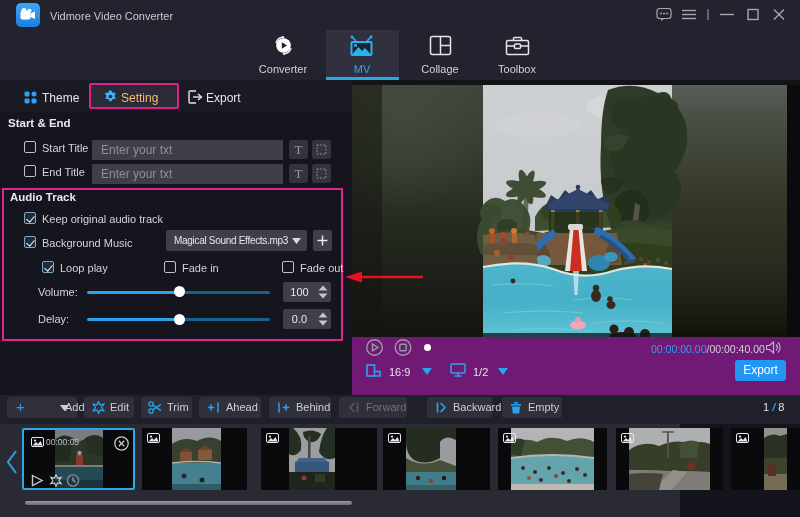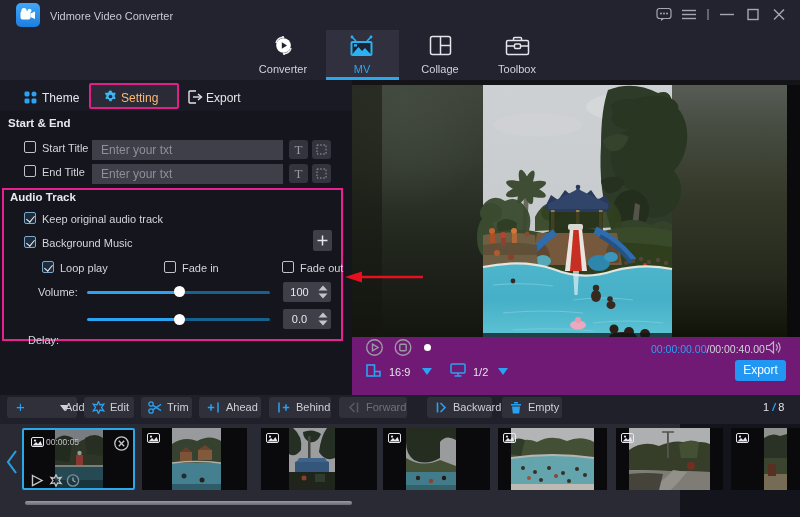--- a/index.html
+++ b/index.html
@@ -194,20 +194,26 @@
           </g>
         </svg>
     </div>
 
     <div id="audiobox"></div>
     <div class="abs seclabel" style="left:10px;top:111px;">Audio Track</div>
     <div class="cb on" style="left:24px;top:132px;"></div>
     <div class="lbl" style="left:42px;top:133px;">Keep original audio track</div>
     <div class="cb on" style="left:24px;top:156px;"></div>
     <div class="lbl" style="left:42px;top:157px;">Background Music</div>
+    <div class="abs" style="left:166px;top:150px;width:141px;height:21px;background:#3f3f4a;border-radius:2px;">
+      <div class="lbl" style="left:8px;top:5px;color:#e6e6ec;font-size:10px;letter-spacing:-0.3px;">Magical Sound Effects.mp3</div>
+      <svg class="abs" style="right:6px;top:8px" width="9" height="6" viewBox="0 0 9 6">
+          <path d="M0 0 L9 0 L4.5 6z" fill="#d8d8de"></path>
+        </svg>
+    </div>
     <div class="abs" style="left:313px;top:150px;width:19px;height:21px;background:#3f3f4a;border-radius:2px;">
       <svg class="abs" style="left:4px;top:5px" width="11" height="11" viewBox="0 0 11 11">
           <g stroke="#e6e6ec" stroke-width="1.5">
             <line x1="5.5" y1="0.5" x2="5.5" y2="10.5"></line>
             <line x1="0.5" y1="5.5" x2="10.5" y2="5.5"></line>
           </g>
         </svg>
     </div>
     <div class="cb on" style="left:42px;top:181px;"></div>
     <div class="lbl" style="left:60px;top:182px;">Loop play</div>
@@ -221,21 +227,21 @@
     <div class="slider-track" style="left:180px;top:210.5px;width:90px;background:#17618f;"></div>
     <div class="abs" style="left:174px;top:206px;width:11px;height:11px;border-radius:50%;background:#fff;"></div>
     <div class="numbox" style="left:283px;top:202px;">100</div>
     <div class="spin" style="left:316px;top:202px;">
       <svg width="15" height="20" viewBox="0 0 15 20">
           <path d="M2.5 8.5 L7 3.5 L11.5 8.5z" fill="#c4c4ce"></path>
           <path d="M2.5 11.5 L7 16.5 L11.5 11.5z" fill="#c4c4ce"></path>
         </svg>
     </div>
 
-    <div class="lbl" style="left:28px;top:233px;margin-top:21px;">Delay:</div>
+    <div class="lbl" style="left:38px;top:233px;">Delay:</div>
     <div class="slider-track" style="left:87px;top:238px;width:93px;background:#2ba2f2;"></div>
     <div class="slider-track" style="left:180px;top:238px;width:90px;background:#17618f;"></div>
     <div class="abs" style="left:174px;top:233.5px;width:11px;height:11px;border-radius:50%;background:#fff;"></div>
     <div class="numbox" style="left:283px;top:229px;">0.0</div>
     <div class="spin" style="left:316px;top:229px;">
       <svg width="15" height="20" viewBox="0 0 15 20">
           <path d="M2.5 8.5 L7 3.5 L11.5 8.5z" fill="#c4c4ce"></path>
           <path d="M2.5 11.5 L7 16.5 L11.5 11.5z" fill="#c4c4ce"></path>
         </svg>
     </div>

